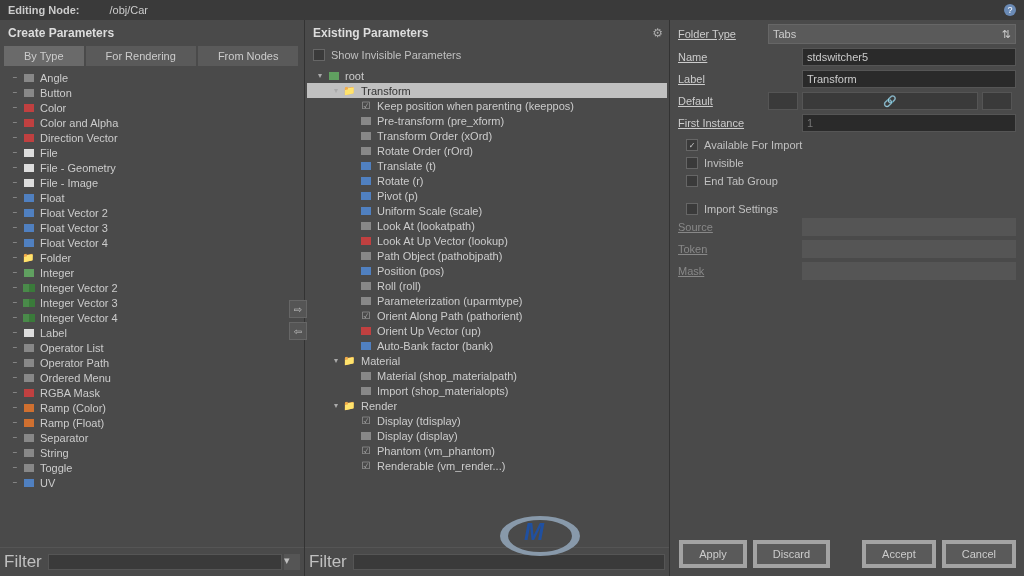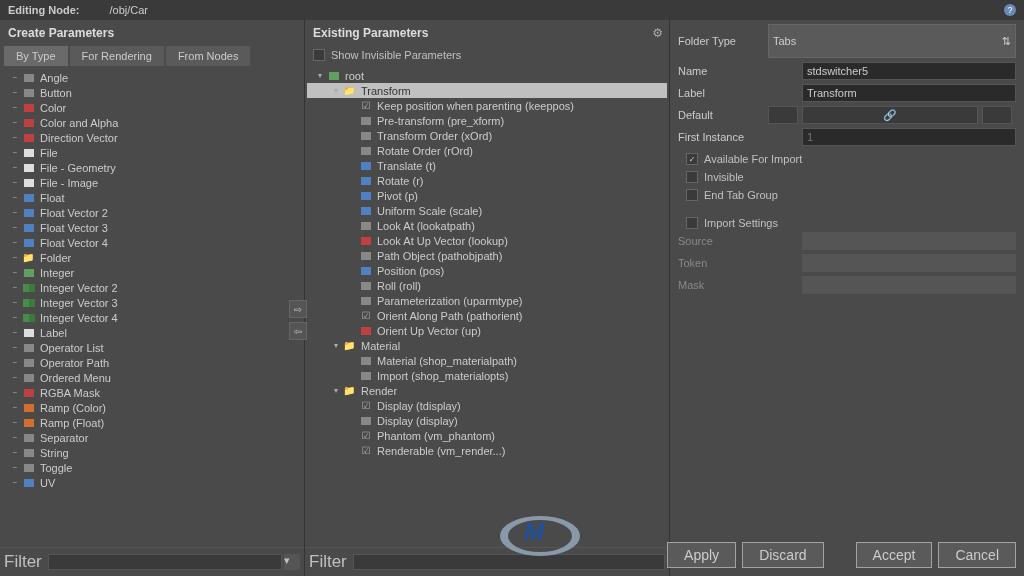--- a/index.html
+++ b/index.html
@@ -8,21 +8,21 @@
 .header-label { color: #ccc; font-weight: bold; margin-right: 30px; }
 .header-path { color: #ccc; }
 .help-icon { position: absolute; right: 8px; top: 4px; width: 12px; height: 12px; border-radius: 50%; background: #6a8ab5; color: #fff; text-align: center; font-size: 9px; line-height: 12px; }
 .main { display: flex; height: 556px; }
 .panel { background: #4a4a4a; display: flex; flex-direction: column; }
 .panel-left { width: 305px; border-right: 1px solid #333; }
 .panel-mid { width: 365px; border-right: 1px solid #333; position: relative; }
 .panel-right { flex: 1; }
 .panel-title { padding: 6px 8px; font-weight: bold; color: #ddd; font-size: 12px; }
 .tabs { display: flex; padding: 0 4px; gap: 2px; }
-.tab { background: #5a5a5a; padding: 4px 12px; font-size: 11px; color: #ccc; cursor: pointer; }
+.tab { background: #5a5a5a; padding: 4px 20px; font-size: 11px; color: #ccc; cursor: pointer; }
 .tab.active { background: #6a6a6a; }
 .tree { flex: 1; overflow-y: auto; padding: 4px 2px; }
 .tree-item { display: flex; align-items: center; padding: 1px 4px; cursor: pointer; height: 15px; }
 .tree-item.selected { background: #c0c0c0; color: #333; }
 .tree-indent { display: inline-block; }
 .tree-toggle { width: 10px; height: 10px; display: inline-flex; align-items: center; justify-content: center; font-size: 8px; color: #aaa; margin-right: 2px; }
 .tree-icon { width: 14px; height: 12px; display: inline-flex; align-items: center; justify-content: center; margin-right: 4px; font-size: 10px; }
 .tree-label { color: #ccc; font-size: 11px; white-space: nowrap; }
 .tree-item.selected .tree-label { color: #333; }
 .icon-folder { color: #d4a640; }
@@ -39,26 +39,26 @@
 .filter-input { flex: 1; background: #3a3a3a; border: 1px solid #555; color: #ccc; padding: 2px 4px; font-size: 11px; height: 16px; }
 .filter-btn { width: 16px; height: 16px; background: #555; margin-left: 2px; }
 .mid-controls { position: absolute; left: -16px; top: 280px; display: flex; flex-direction: column; gap: 4px; }
 .mid-btn { width: 18px; height: 18px; background: #555; border: 1px solid #666; display: flex; align-items: center; justify-content: center; font-size: 10px; cursor: pointer; }
 .gear { position: absolute; right: 6px; top: 6px; font-size: 12px; color: #aaa; cursor: pointer; }
 .checkbox-row { display: flex; align-items: center; padding: 3px 8px; }
 .checkbox { width: 12px; height: 12px; background: #3a3a3a; border: 1px solid #666; margin-right: 6px; display: inline-flex; align-items: center; justify-content: center; font-size: 8px; }
 .checkbox.checked::after { content: "✓"; color: #ccc; }
 .form { padding: 4px 8px; }
 .form-row { display: flex; align-items: center; margin-bottom: 4px; }
-.form-label { width: 90px; font-size: 11px; color: #ccc; }
+.form-label { width: 90px; font-size: 11px; color: #ccc; text-decoration: underline; }
 .form-input { flex: 1; background: #2a2a2a; border: 1px solid #555; color: #ccc; padding: 2px 4px; font-size: 11px; height: 18px; margin-left: 34px; }
-.form-select { flex: 1; background: #5a5a5a; border: 1px solid #666; color: #ccc; padding: 2px 4px; font-size: 11px; height: 34px; display: flex; align-items: center; justify-content: space-between; }
+.form-select { flex: 1; background: #5a5a5a; border: 1px solid #666; color: #ccc; padding: 2px 4px; font-size: 11px; height: 20px; display: flex; align-items: center; justify-content: space-between; }
 .form-small { width: 30px; background: #3a3a3a; border: 1px solid #555; height: 18px; margin-right: 4px; }
 .buttons { position: absolute; bottom: 8px; right: 8px; display: flex; gap: 6px; }
-.btn { background: #5a5a5a; border: 1px solid #a3a3a3; color: #ccc; padding: 4px 16px; font-size: 14px; cursor: pointer; min-width: 60px; text-align: center; }
+.btn { background: #5a5a5a; border: 4px solid #a3a3a3; color: #ccc; padding: 4px 16px; font-size: 11px; cursor: pointer; min-width: 60px; text-align: center; }
 .logo { position: absolute; left: 500px; bottom: 10px; width: 90px; height: 70px; }
 .logo-ring { width: 80px; height: 80px; border: 8px solid #8899aa; border-radius: 50%; position: absolute; transform: rotateX(60deg); }
 .logo-text { position: absolute; left: 24px; top: 22px; font-size: 24px; font-weight: bold; color: #2050a0; font-style: italic; }
 .tree::-webkit-scrollbar { width: 10px; }
 .tree::-webkit-scrollbar-track { background: #3a3a3a; }
 .tree::-webkit-scrollbar-thumb { background: #666; }
 </style>
 </head>
 <body>
 
@@ -452,20 +452,28 @@
         </div>
         <div class="tree-item">
           <span class="tree-indent" style="width: 36px;"></span>
           <span class="tree-toggle"></span>
           <span class="tree-icon">
             <span class="icon-red"></span>
           </span>
           <span class="tree-label">Orient Up Vector (up)</span>
         </div>
         <div class="tree-item">
+          <span class="tree-indent" style="width: 36px;"></span>
+          <span class="tree-toggle"></span>
+          <span class="tree-icon">
+            <span class="icon-blue"></span>
+          </span>
+          <span class="tree-label">Auto-Bank factor (bank)</span>
+        </div>
+        <div class="tree-item">
           <span class="tree-indent" style="width: 20px;"></span>
           <span class="tree-toggle">▾</span>
           <span class="tree-icon icon-folder">📁</span>
           <span class="tree-label">Material</span>
         </div>
         <div class="tree-item">
           <span class="tree-indent" style="width: 36px;"></span>
           <span class="tree-toggle"></span>
           <span class="tree-icon">
             <span class="icon-gray"></span>

